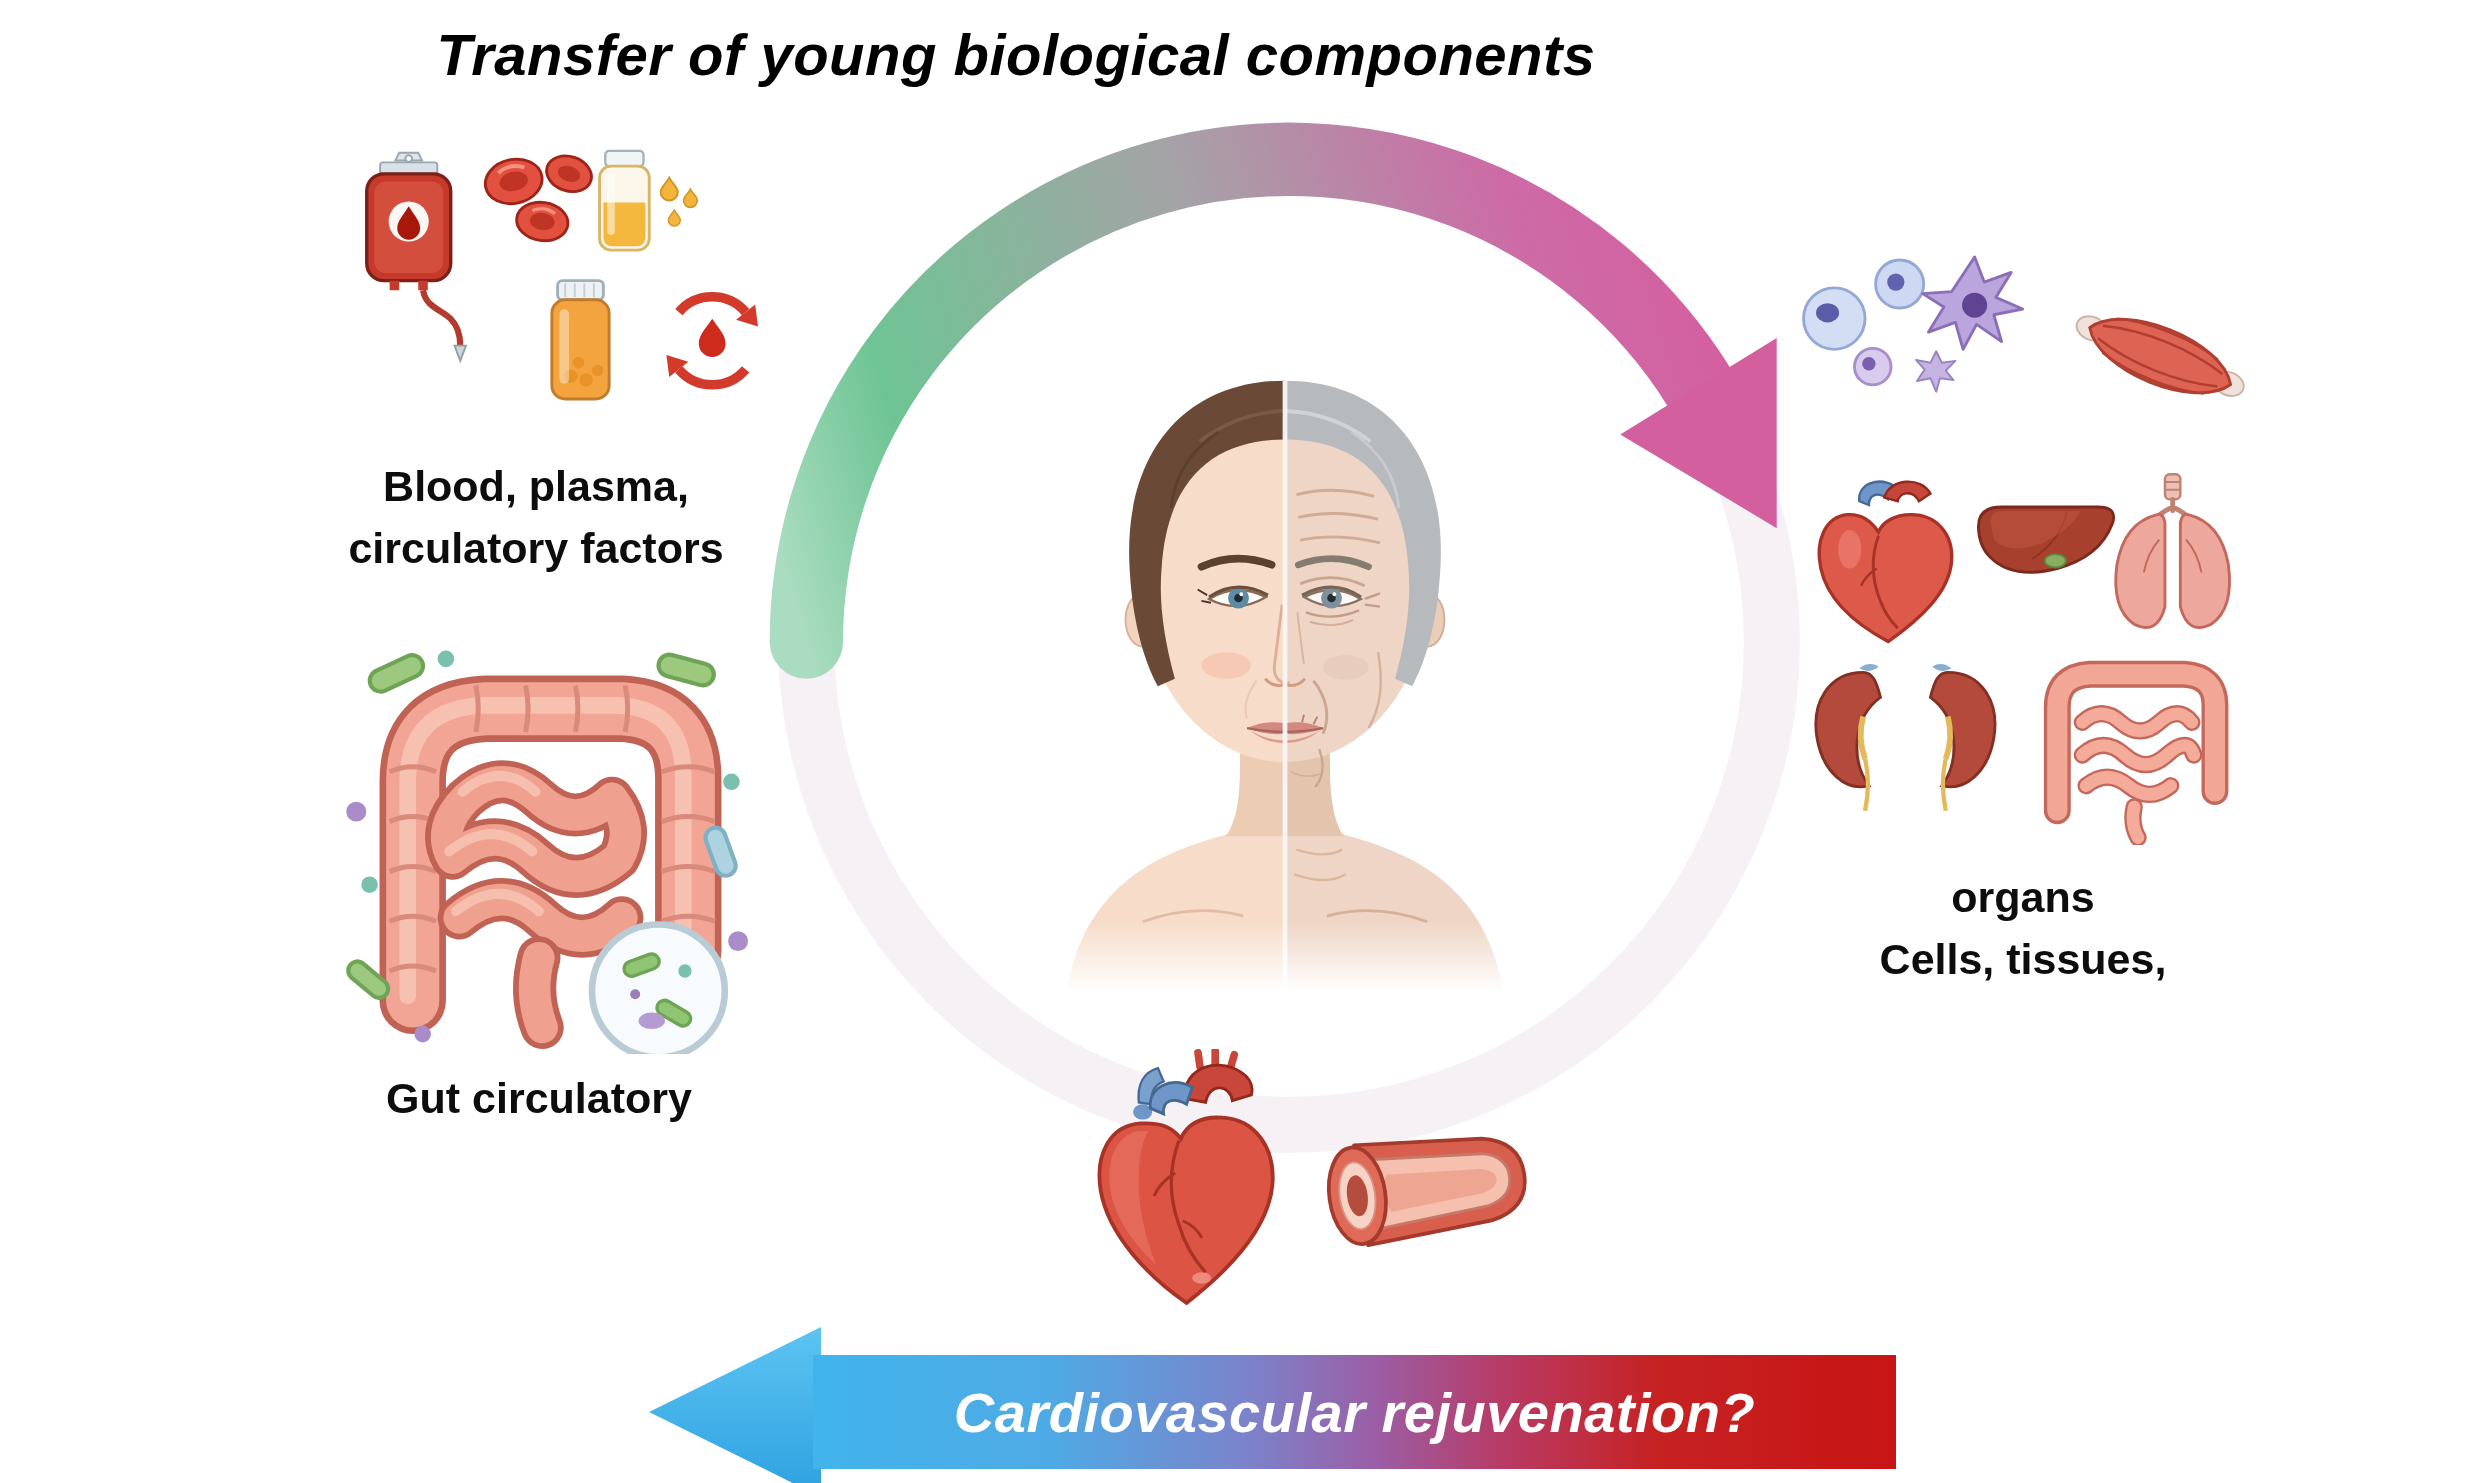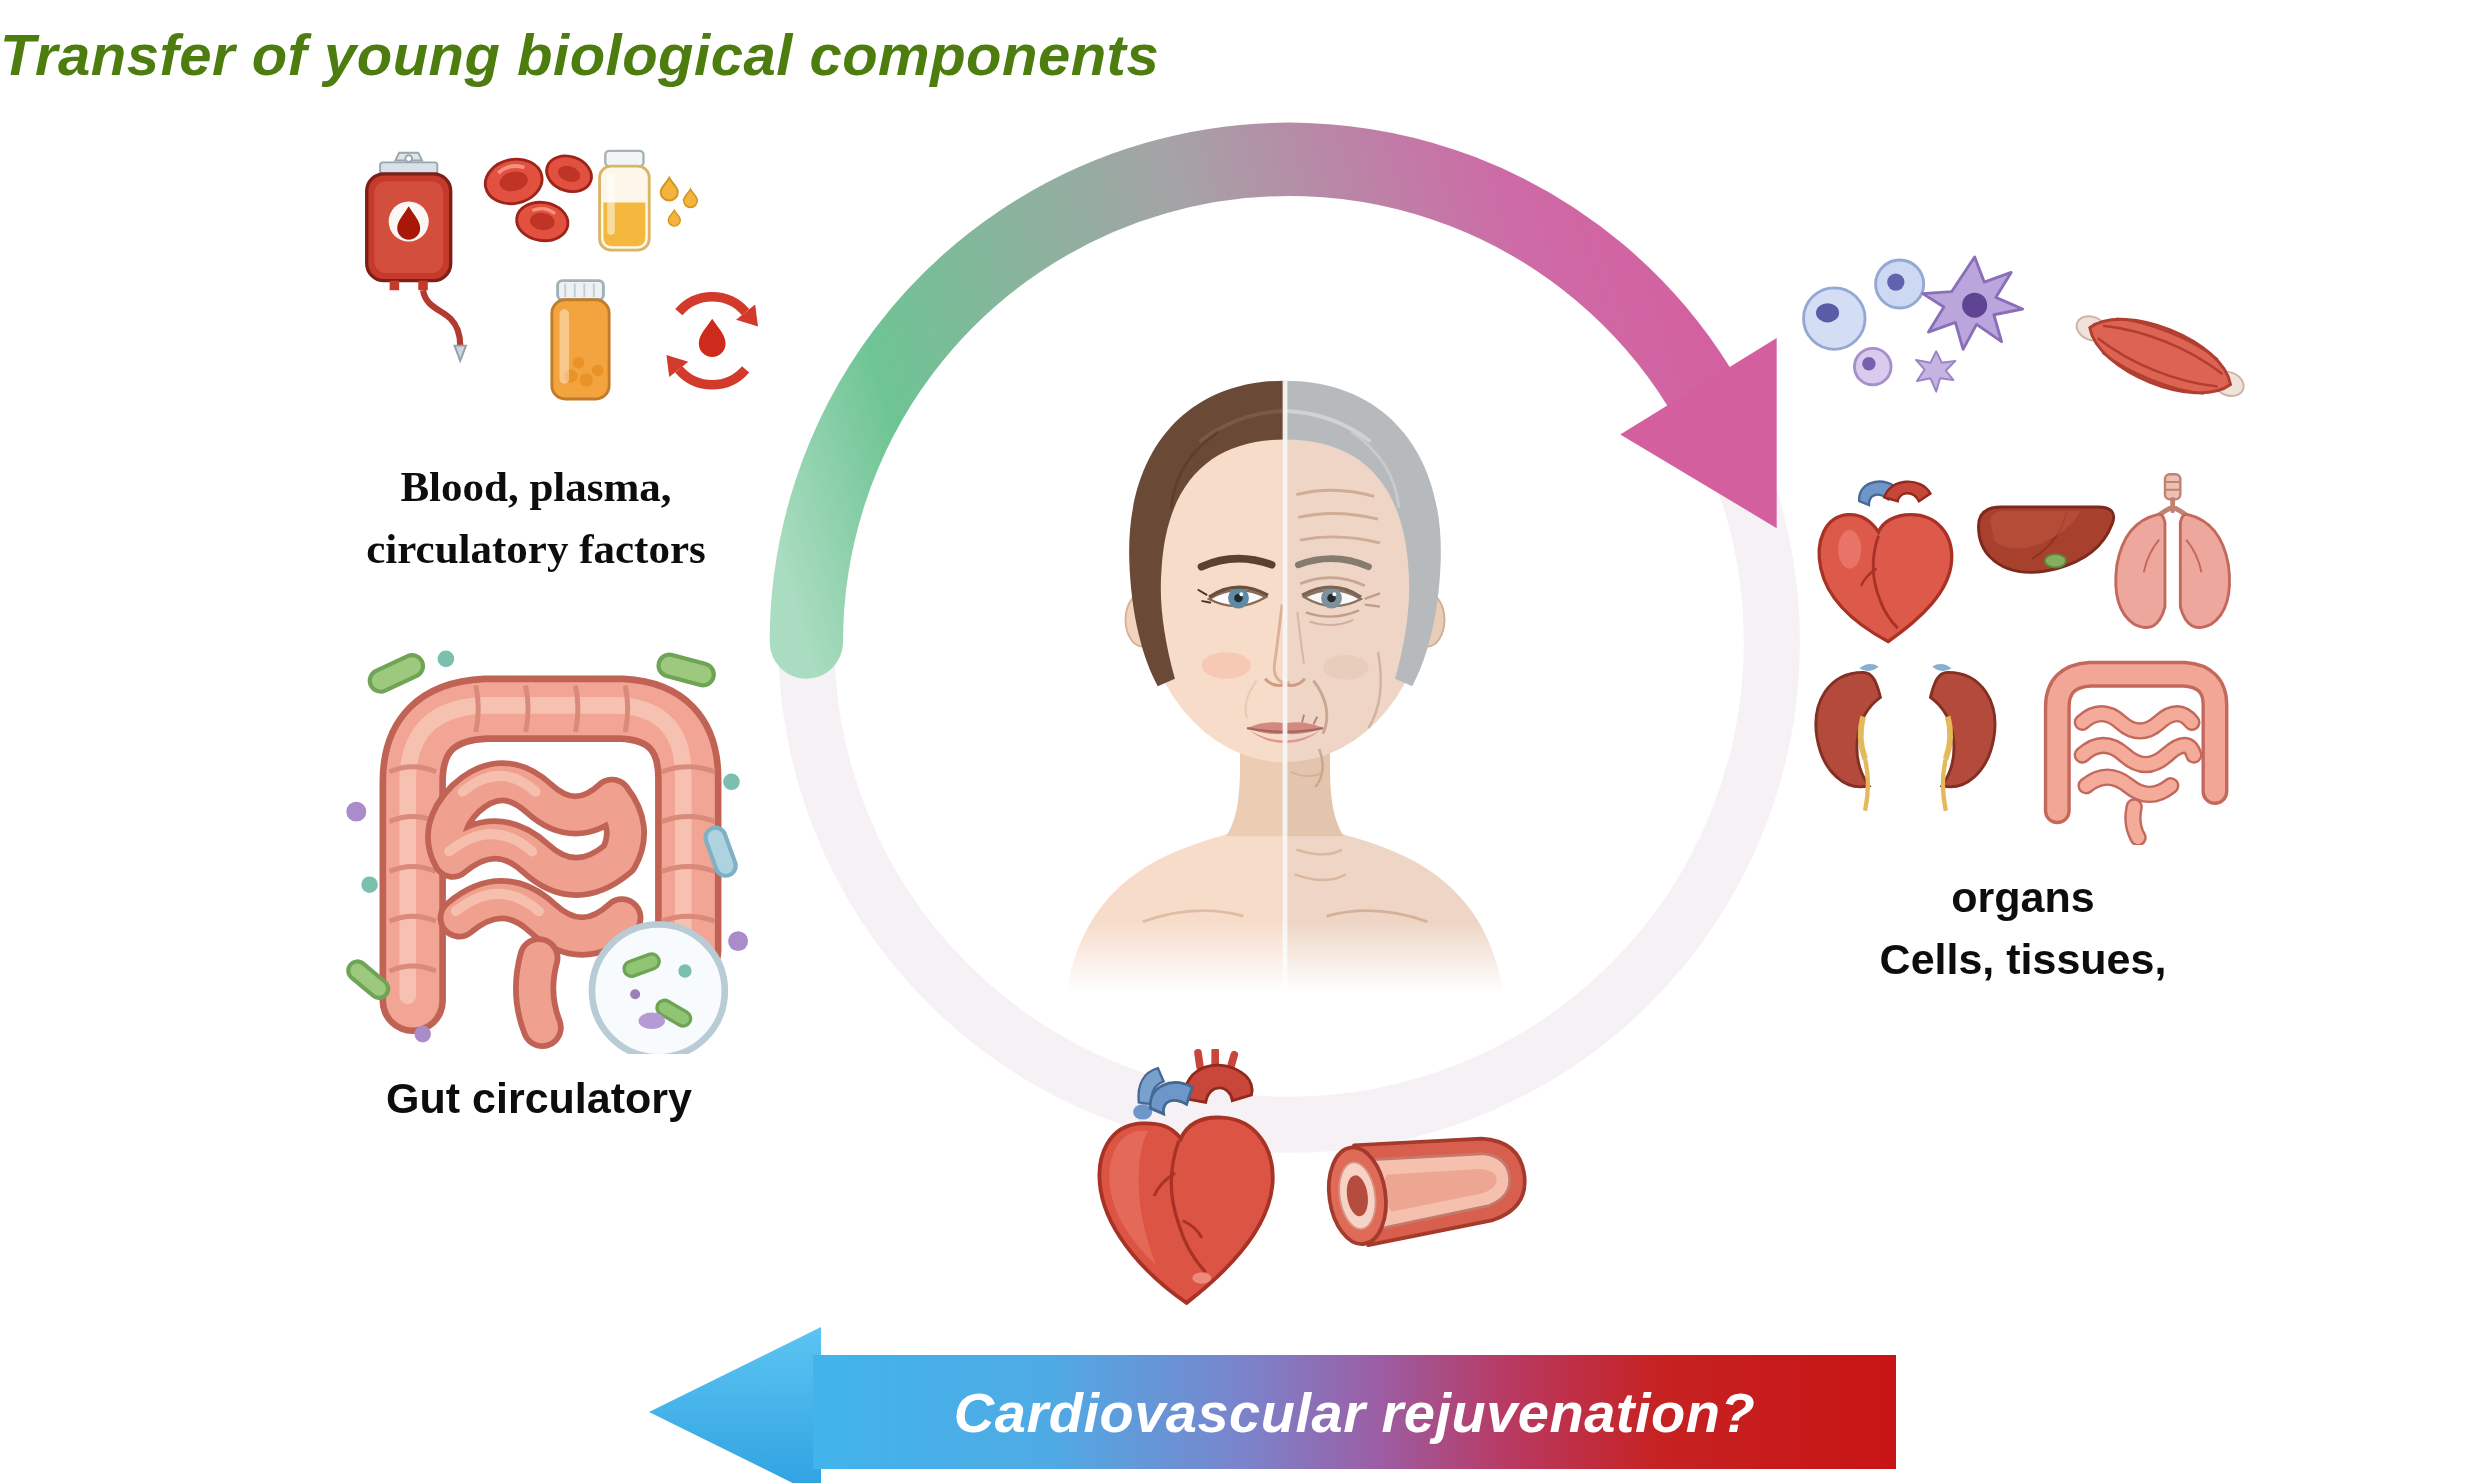--- a/index.html
+++ b/index.html
@@ -1,22 +1,22 @@
 <!DOCTYPE html>
 <html><head>
 <meta charset="utf-8">
 <style>
   html,body{margin:0;padding:0;background:#ffffff;}
   .canvas{position:relative;width:2472px;height:1483px;background:#ffffff;overflow:hidden;
           font-family:"Liberation Sans",sans-serif;color:#111;}
   .abs{position:absolute;}
-  .title{left:0;top:21px;width:2032px;text-align:left;font-size:58px;font-weight:bold;
-         font-style:italic;color:#4d7c0f;letter-spacing:0.5px;}
+  .title{left:0;top:21px;width:2032px;text-align:center;font-size:58px;font-weight:bold;
+         font-style:italic;color:#000000;letter-spacing:0.5px;}
   .lab{font-weight:bold;color:#0d0d0d;text-align:center;font-size:43px;line-height:1.44;}
-  .lab-blood{left:280px;top:456px;width:512px;font-family:Liberation Serif, serif;}
+  .lab-blood{left:280px;top:456px;width:512px;}
   .lab-gut{left:283px;top:1068px;width:512px;}
   .lab-cells{left:1801px;top:867px;width:444px;}
   .arc-layer{left:0;top:0;width:2472px;height:1483px;}
   .icons-blood{left:340px;top:147px;width:439px;height:296px;}
   .gut-art{left:343px;top:639px;width:415px;height:415px;}
   .face-art{left:1000px;top:299px;width:570px;height:693px;}
   .right-art{left:1792px;top:243px;width:471px;height:602px;}
   .heart-art{left:1087px;top:1049px;width:201px;height:272px;}
   .vessel-art{left:1302px;top:1089px;width:243px;height:178px;}
   .bottom-arrow{left:649px;top:1325px;width:1247px;height:174px;}

